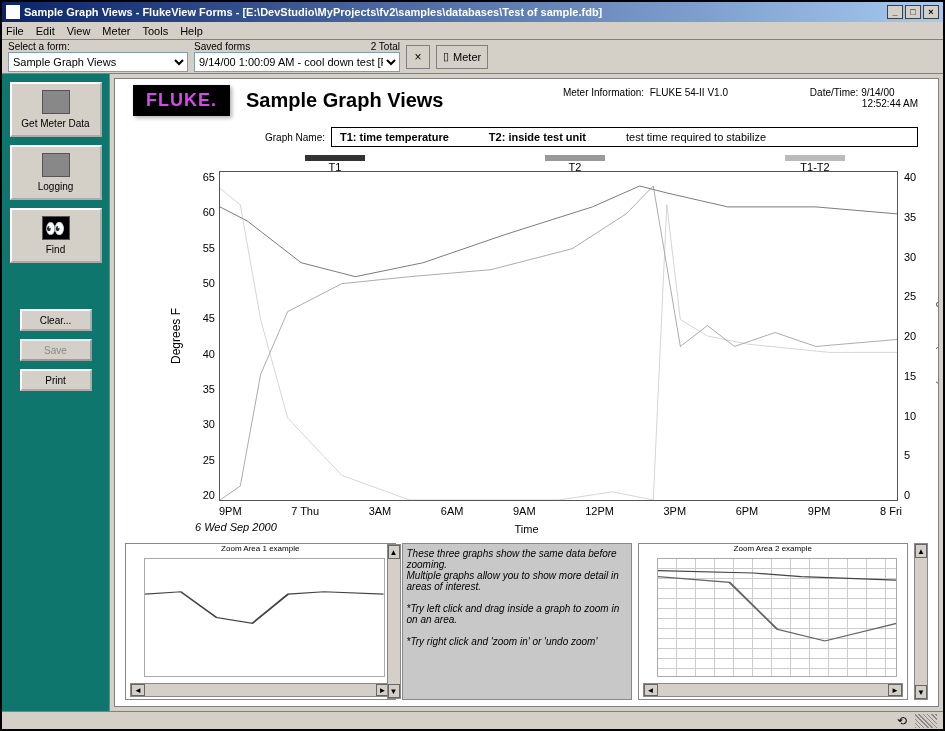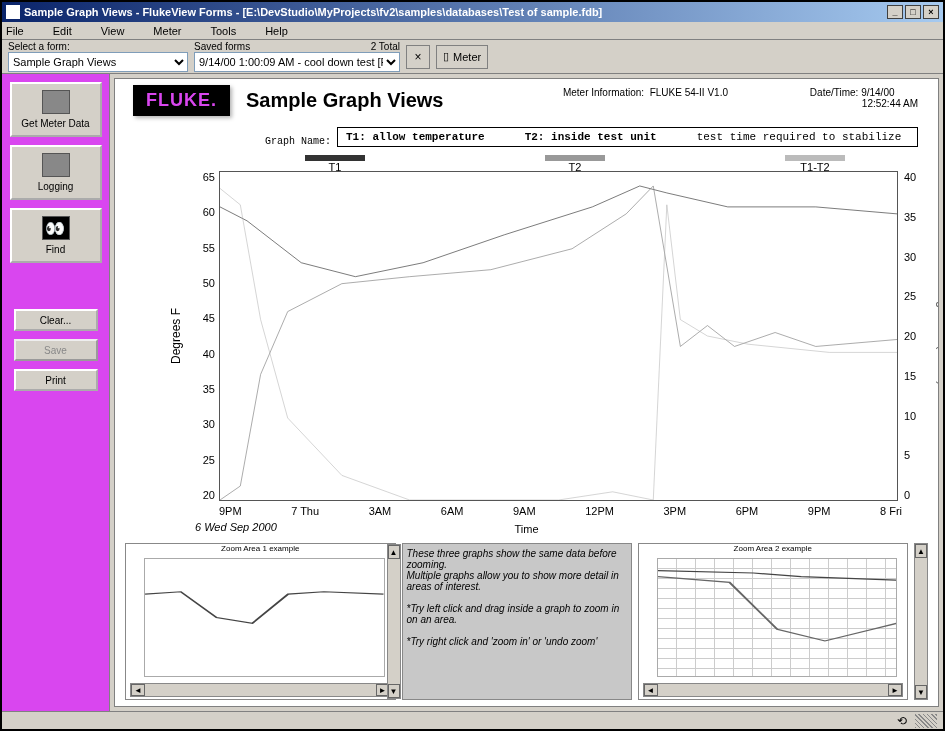--- a/index.html
+++ b/index.html
@@ -2,40 +2,40 @@
 <html><head>
 <meta charset="utf-8">
 <style>
   * { box-sizing: border-box; }
   html,body { margin:0; padding:0; font-family: Tahoma, Arial, sans-serif; font-size:11px; color:#000; background:#fff; }
   .window { width:945px; height:731px; border:2px solid #000; background:#d4d0c8; display:flex; flex-direction:column; position:relative; }
   .titlebar { height:20px; background:linear-gradient(to right,#0a246a,#a6caf0); color:#fff; display:flex; align-items:center; padding:0 4px; font-weight:bold; }
   .titlebar .icon { width:14px; height:14px; background:#fff; margin-right:4px; }
   .titlebar .t { flex:1; font-size:11px; white-space:nowrap; overflow:hidden; }
   .titlebar .wbtn { width:16px; height:14px; background:#d4d0c8; border:1px solid #404040; margin-left:2px; display:flex; align-items:center; justify-content:center; font-size:9px; color:#000; }
-  .menubar { height:18px; background:#d4d0c8; display:flex; align-items:center; padding:0 4px; gap:29px; border-bottom:1px solid #808080;}
+  .menubar { height:18px; background:#d4d0c8; display:flex; align-items:center; padding:0 4px; gap:12px; border-bottom:1px solid #808080;}
   .menubar span { font-size:11px; }
   .toolbar { height:34px; background:#d4d0c8; border-bottom:1px solid #808080; display:flex; align-items:center; padding:2px 6px; gap:6px;}
   .toolbar .lbl { font-size:10px; }
   .toolbar select { font-size:11px; height:20px; background:#fff; border:1px solid #7f9db9;}
   .tbtn { width:24px; height:24px; border:1px solid #808080; background:#d4d0c8; display:flex; align-items:center; justify-content:center; font-size:12px;}
   .meterbtn { height:24px; border:1px solid #808080; background:#d4d0c8; display:flex; align-items:center; padding:0 6px; gap:4px; font-size:11px;}
   .body { flex:1; display:flex; overflow:hidden;}
-  .sidebar { width:108px; background:#d946ef; border-right:1px solid #808080; padding:8px 6px; display:flex; flex-direction:column; align-items:center; gap:8px;}
+  .sidebar { width:108px; background:#0f766e; border-right:1px solid #808080; padding:8px 6px; display:flex; flex-direction:column; align-items:center; gap:8px;}
   .sidebtn { width:92px; border:2px outset #fff; background:#d4d0c8; padding:6px 2px; display:flex; flex-direction:column; align-items:center; gap:4px; font-size:10px;}
   .sidebtn .ic { width:28px; height:24px; background:#888; border:1px solid #555;}
-  .sidebtn.small { width:84px; height:22px; padding:2px; flex-direction:row; justify-content:center;}
+  .sidebtn.small { width:72px; height:22px; padding:2px; flex-direction:row; justify-content:center;}
   .sidebtn.disabled { color:#888; border:2px outset #eee;}
   .canvas { flex:1; background:#fff; border:1px solid #808080; margin:4px; position:relative; overflow:hidden;}
   .hdr { position:absolute; left:18px; top:6px; display:flex; align-items:center; gap:16px;}
   .fluke { background:#000; color:#d946ef; font-weight:bold; font-size:18px; padding:4px 12px; letter-spacing:1px; border:1px solid #000; box-shadow:2px 2px 4px rgba(0,0,0,.3);}
   .pgtitle { font-size:20px; font-weight:bold;}
   .minfo { position:absolute; right:210px; top:8px; font-size:10px;}
   .dt { position:absolute; right:20px; top:8px; font-size:10px; text-align:left;}
-  .gname { position:absolute; left:150px; top:48px; right:20px; display:flex; align-items:flex-end;font-family:Liberation Mono, monospace;}
+  .gname { position:absolute; left:150px; top:48px; right:20px; display:flex; align-items:center;}
   .gname .lab { font-size:10px; margin-right:6px;}
   .gname .box { flex:1; border:1px solid #000; height:20px; display:flex; align-items:center; padding:0 8px; font-size:11px; gap:40px; font-weight:bold;}
   .legend { position:absolute; left:190px; top:76px; right:40px; display:flex; gap:180px;}
   .legend .li { display:flex; flex-direction:column; align-items:center; font-size:11px;}
   .legend .bar { width:60px; height:6px; }
   .plot { position:absolute; left:104px; top:92px; right:40px; height:330px; border:1px solid #555; background:#fff;}
   .yl { position:absolute; left:78px; top:92px; height:330px; display:flex; flex-direction:column; justify-content:space-between; text-align:right; font-size:11px;}
   .yl div { width:22px;}
   .yr { position:absolute; right:12px; top:92px; height:330px; display:flex; flex-direction:column; justify-content:space-between; text-align:left; font-size:11px;}
   .yr div { width:22px;}
@@ -138,21 +138,21 @@
         <span>Meter Information:</span>&nbsp;&nbsp;<span>FLUKE 54-II   V1.0</span>
       </div>
       <div class="dt">
         <span>Date/Time:</span>&nbsp;<span>9/14/00</span><br>
         <span style="margin-left:52px">12:52:44 AM</span>
       </div>
 
       <div class="gname">
         <span class="lab">Graph Name:</span>
         <div class="box">
-          <span>T1: allow temperature</span>
+          <span>T1: time temperature</span>
           <span>T2: inside test unit</span>
           <span style="font-weight:normal">test time required to stabilize</span>
         </div>
       </div>
 
       <div class="legend">
         <div class="li">
             <div class="bar" style="background:#333"></div>
             <span>T1</span>
           </div>

